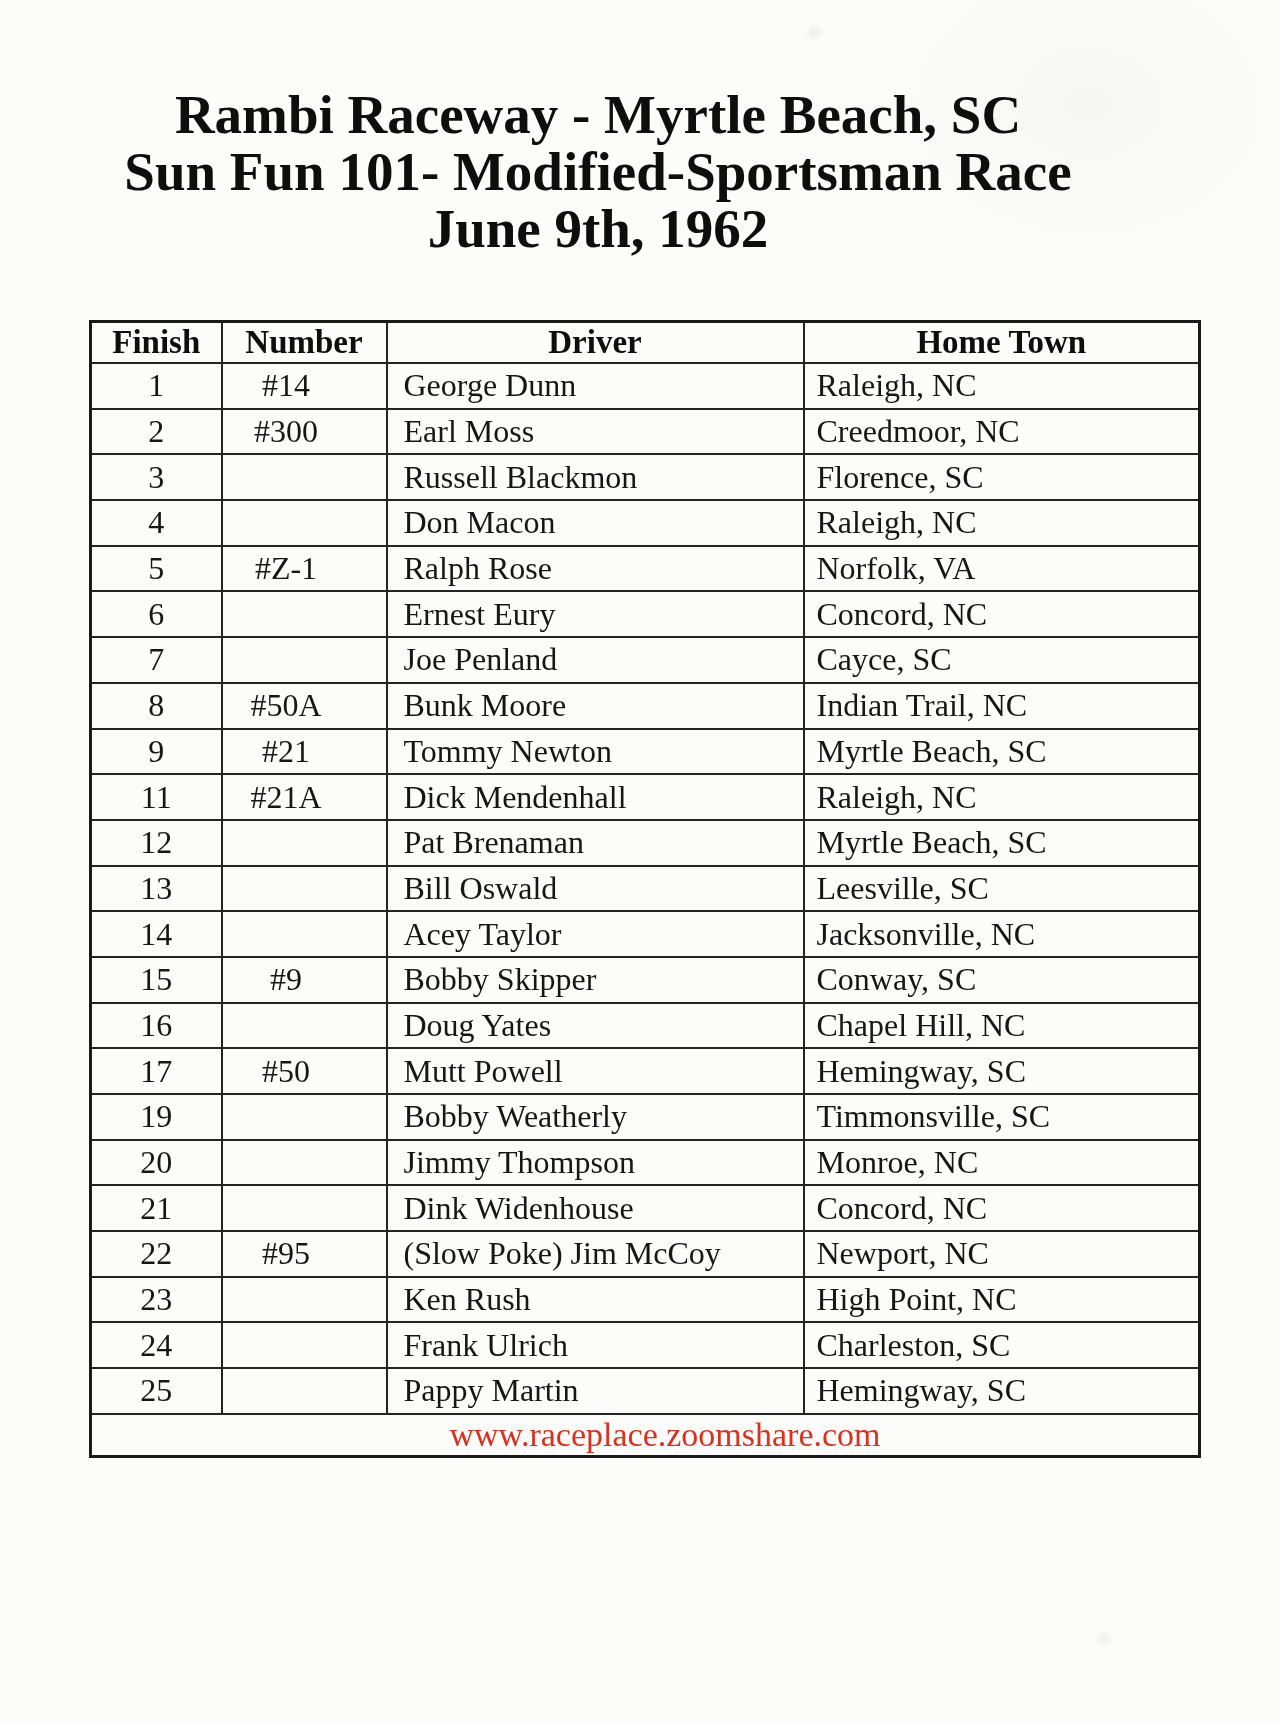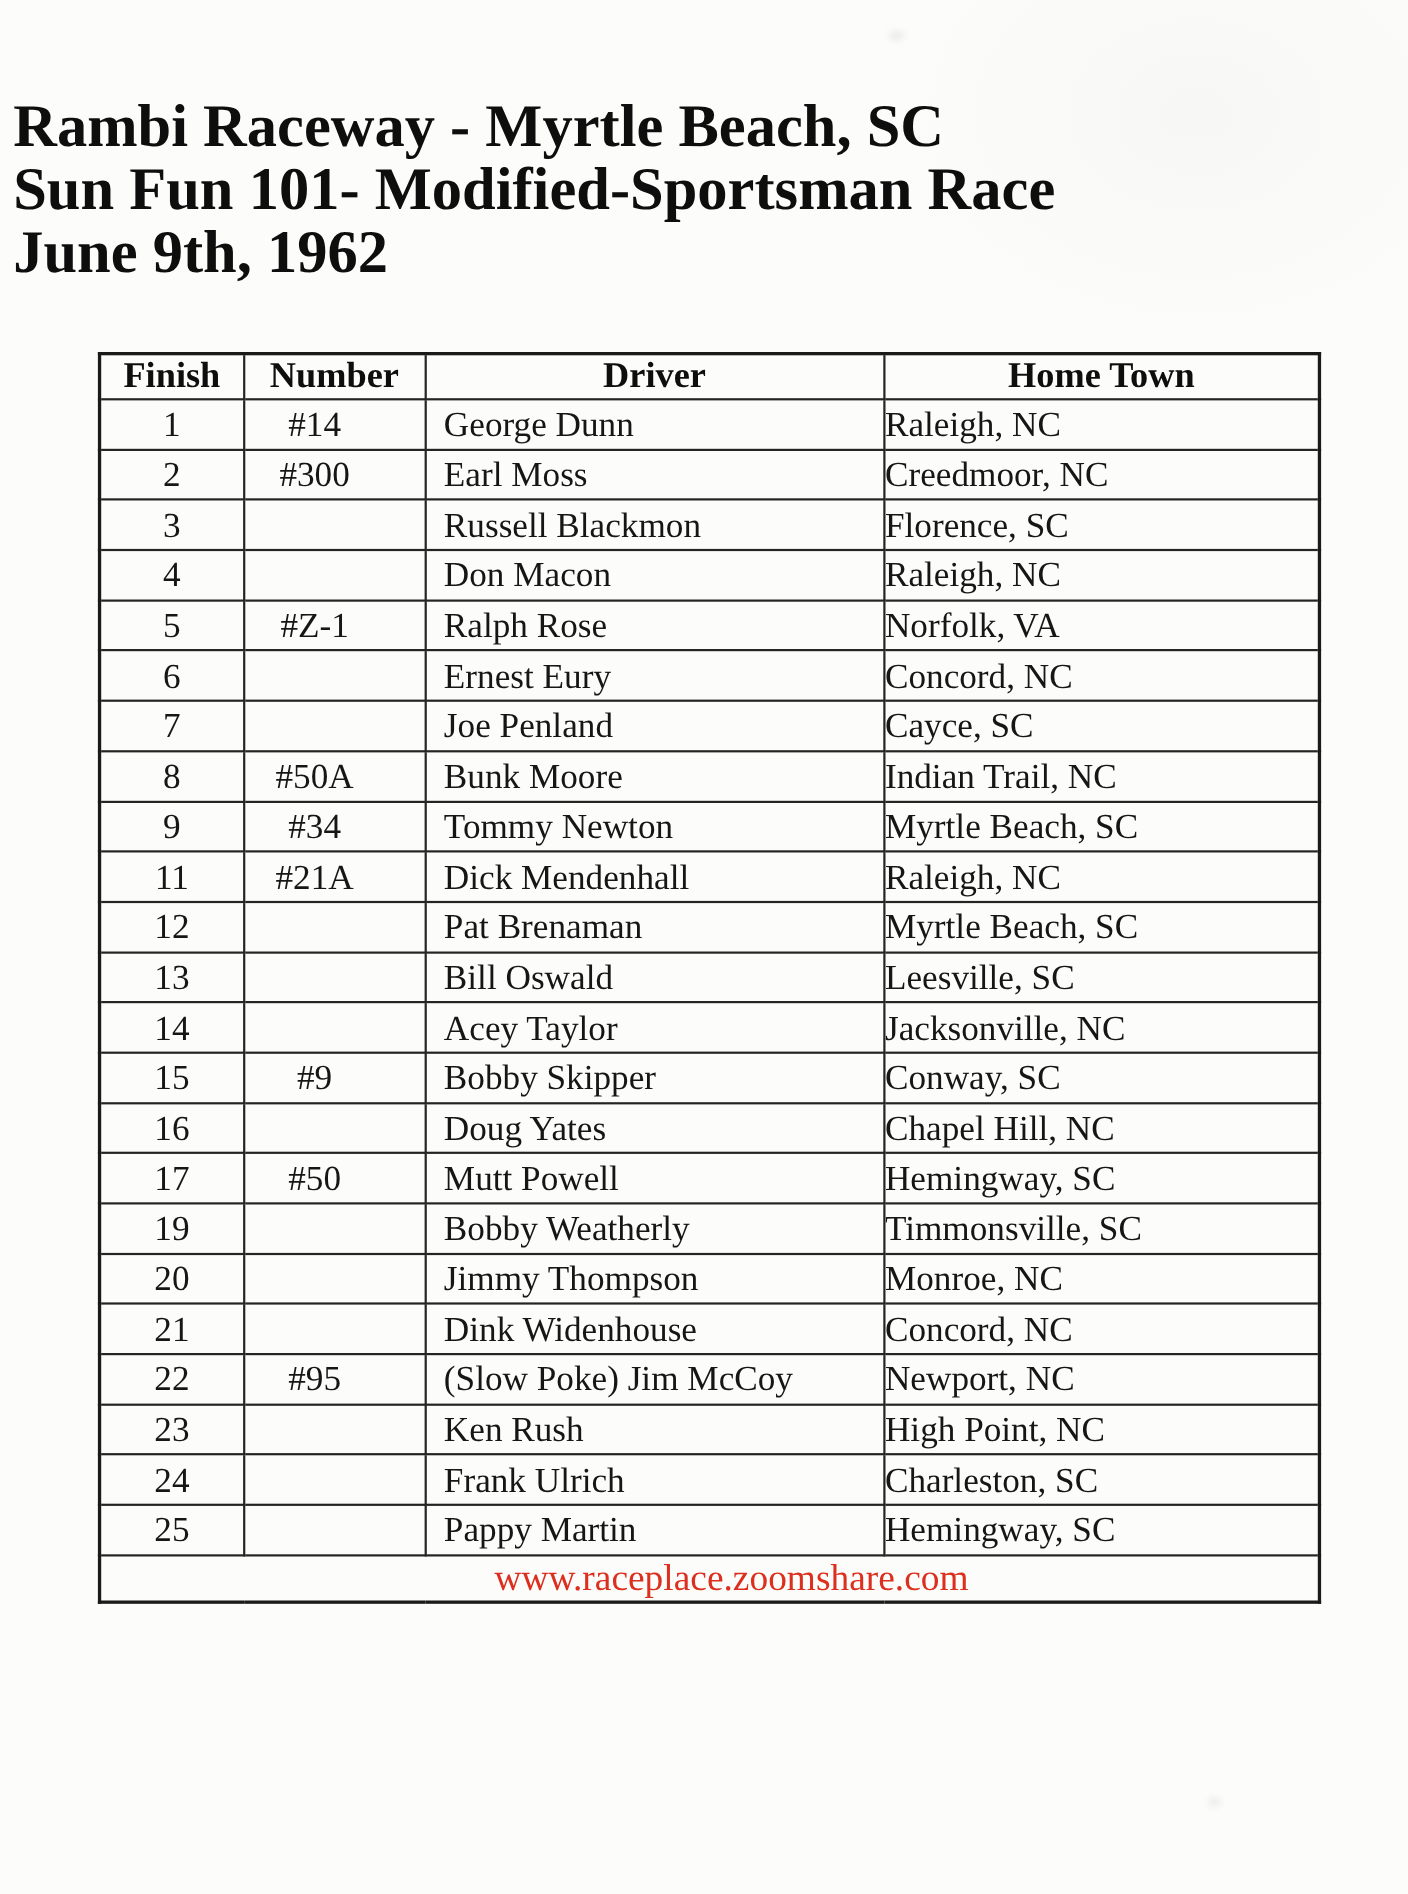--- a/index.html
+++ b/index.html
@@ -15,23 +15,24 @@
   .page {
     position: relative;
     width: 1280px;
     height: 1722px;
     background:
       radial-gradient(ellipse 400px 300px at 85% 6%, #f7f7f5 0%, rgba(247,247,245,0) 70%),
       #fcfcfa;
   }
   .title-block {
     position: absolute;
-    left: 12px;
+    left: 0;
     top: 86px;
     width: 1196px;
+    text-align: center;
     font-weight: bold;
     font-size: 55px;
     line-height: 57px;
     letter-spacing: 0px;
     color: #0e0e0e;
   }
   .race-table {
     position: absolute;
     left: 89px;
     top: 320px;
@@ -60,21 +61,21 @@
     color: #0e0e0e;
   }
   .race-table td {
     height: 43.7px;
     font-size: 32px;
     color: #161616;
   }
   td.cell-finish { text-align: center; }
   td.cell-number { text-align: center; padding-right: 36px; }
   td.cell-driver { text-align: left; padding-left: 16px; }
-  td.cell-hometown { text-align: left; }
+  td.cell-hometown { text-align: left; padding-left: 12px; }
   td.cell-footer {
     height: 40px;
     text-align: center;
     padding-left: 40px;
     font-size: 34px;
   }
   .scan-artifact {
     position: absolute;
     border-radius: 50%;
     background: #ececea;
@@ -153,21 +154,21 @@
     <td class="cell-hometown">Cayce, SC</td>
   </tr>
         <tr>
     <td class="cell-finish">8</td>
     <td class="cell-number">#50A</td>
     <td class="cell-driver">Bunk Moore</td>
     <td class="cell-hometown">Indian Trail, NC</td>
   </tr>
         <tr>
     <td class="cell-finish">9</td>
-    <td class="cell-number">#34</td>
+    <td class="cell-number">#21</td>
     <td class="cell-driver">Tommy Newton</td>
     <td class="cell-hometown">Myrtle Beach, SC</td>
   </tr>
         <tr>
     <td class="cell-finish">11</td>
     <td class="cell-number">#21A</td>
     <td class="cell-driver">Dick Mendenhall</td>
     <td class="cell-hometown">Raleigh, NC</td>
   </tr>
         <tr>

